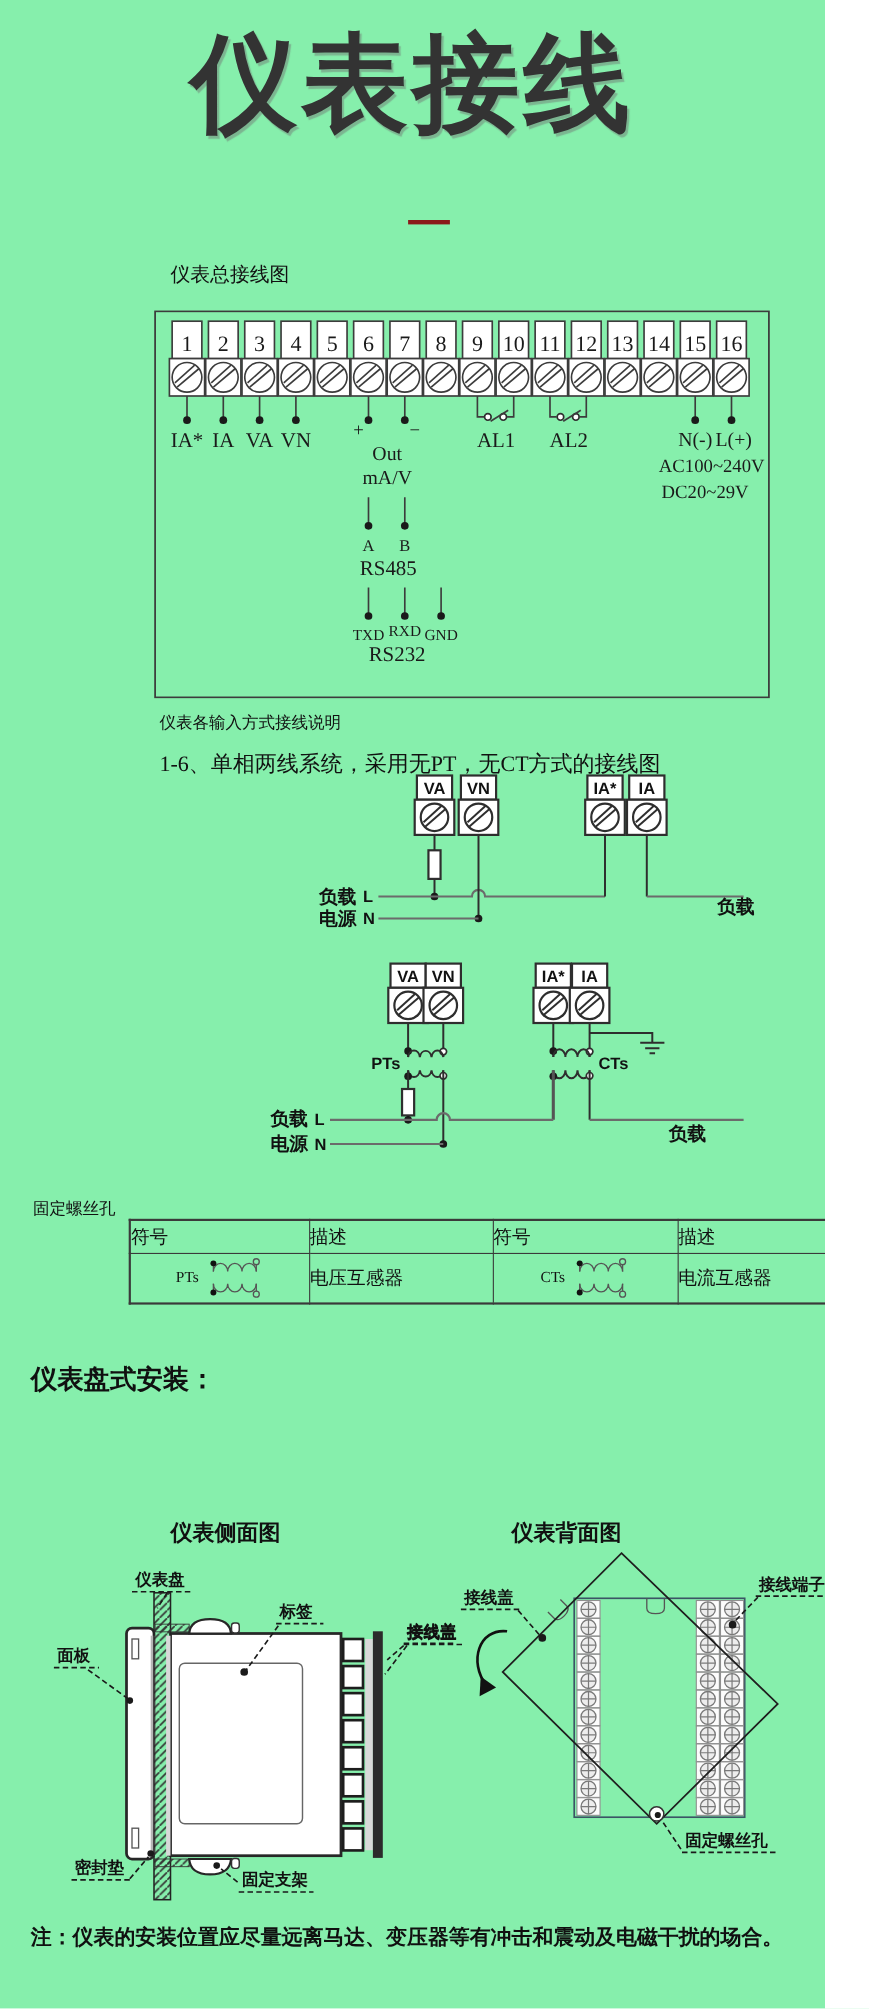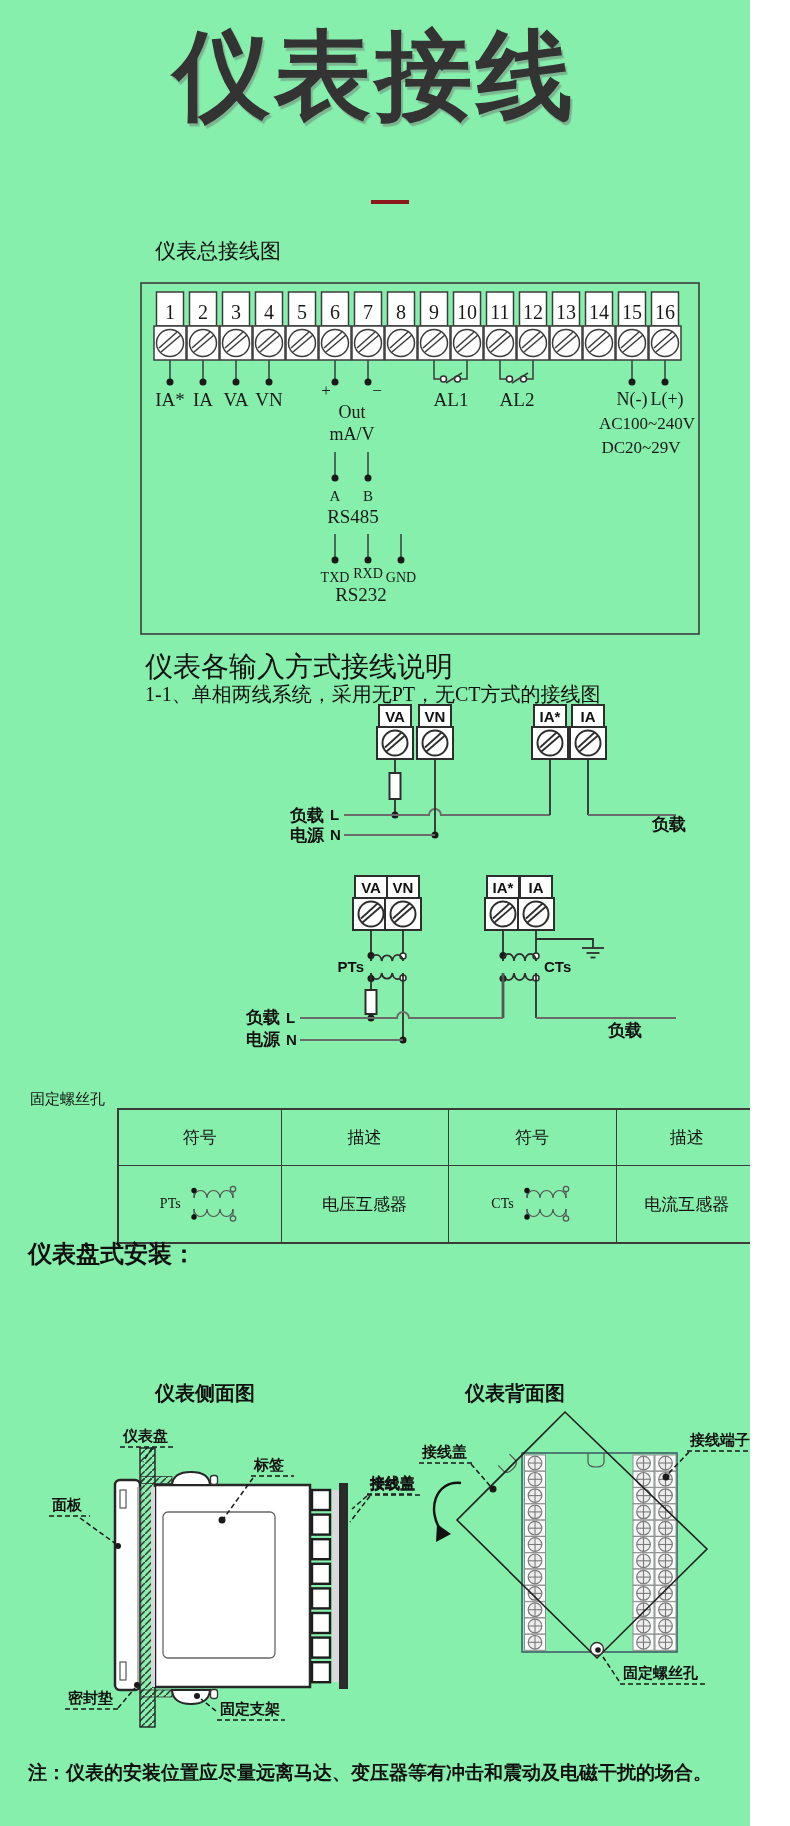--- a/index.html
+++ b/index.html
@@ -3,43 +3,43 @@
 <meta charset="utf-8">
 <style>
   html,body{margin:0;padding:0;background:#fff;}
   #page{position:relative;width:750px;height:1826px;background:#86efac;overflow:hidden;
         font-family:"Liberation Sans",sans-serif;color:#222;}
   .abs{position:absolute;}
   .main-title{left:0;right:0;top:16px;text-align:center;font-size:97px;line-height:120px;
     font-weight:900;color:#333;letter-spacing:4px;text-shadow:2px 3px 1px rgba(110,110,110,.45);}
   .title-divider{left:371px;top:200px;width:38px;height:4px;background:#8b1a1a;}
   .serifh{font-family:"Liberation Serif",serif;color:#111;}
-  .h1d{left:155px;top:237px;font-size:21px;}
-  .h2d{left:145px;top:648px;font-size:28px;}
+  .h1d{left:155px;top:237px;font-size:18px;}
+  .h2d{left:145px;top:648px;font-size:15px;}
   .m1t{left:145px;top:681px;font-size:20px;}
   .m2t{left:145px;top:844px;font-size:20px;}
   .symcap{left:30px;top:1090px;font-size:15px;}
   .symtable{left:117px;top:1108px;width:640px;border-collapse:collapse;
     font-family:"Liberation Serif",serif;font-size:17px;color:#111;
     border:2px solid #3a3a3a;table-layout:fixed;}
-  .symtable td,.symtable th{border:1.4px solid #3a3a3a;text-align:center;vertical-align:middle;
-    font-weight:normal;padding:16px;}
+  .symtable td,.symtable th{border:1.4px solid #3a3a3a;text-align:left;vertical-align:middle;
+    font-weight:normal;padding:0;}
   .symtable .hrow{height:30px;}
   .symtable .r1{height:36px;}
   .symtable .r2{height:46px;}
   .symcell{display:flex;align-items:center;justify-content:center;gap:6px;}
   .symcell .cname{font-size:14px;font-family:"Liberation Serif",serif;}
   .insth{left:28px;top:1238px;font-size:24px;font-weight:700;color:#101010;}
   .instp{left:28px;top:1268px;width:740px;font-size:19.5px;line-height:29px;
     font-weight:600;color:#161616;text-indent:2em;text-align:justify;}
   .cap-side{left:100px;top:1380px;width:210px;text-align:center;font-size:20px;font-weight:700;
     font-family:Liberation Mono, monospace;color:#111;}
   .cap-back{left:410px;top:1380px;width:210px;text-align:center;font-size:20px;font-weight:700;
     font-family:"Liberation Serif",serif;color:#111;}
-  .noteline{left:28px;top:1748px;width:750px;font-size:19px;font-weight:700;color:#101010;margin-top:12px;}
+  .noteline{left:28px;top:1748px;width:750px;font-size:19px;font-weight:700;color:#101010;}
   svg text{font-family:"Liberation Serif",serif;fill:#1a1a1a;}
   svg text.blabel{font-family:"Liberation Sans",sans-serif;font-weight:700;fill:#111;}
   .box{fill:#fff;stroke:#3c3c3c;stroke-width:1.5;}
   .box2{fill:#fff;stroke:#2e2e2e;stroke-width:2;}
   .wire{stroke:#3c3c3c;stroke-width:1.5;fill:none;}
   .wire2{stroke:#2e2e2e;stroke-width:1.8;fill:none;}
   .lnline{stroke:#6b6b6b;stroke-width:2;fill:none;}
   .thick{stroke:#555;stroke-width:2.8;fill:none;}
   .dot{fill:#1a1a1a;stroke:none;}
   .oc{fill:#fff;stroke:#2e2e2e;stroke-width:1.5;}
@@ -194,21 +194,21 @@
       <line x1="525" y1="78" x2="525" y2="100" class="wire"></line>
         <circle cx="525" cy="100" r="3.5" class="dot"></circle>
       <text x="492" y="123" font-size="18" text-anchor="middle">N(-)</text>
       <text x="527" y="123" font-size="18" text-anchor="middle">L(+)</text>
       <text x="507" y="147" font-size="17" text-anchor="middle">AC100~240V</text>
       <text x="501" y="171" font-size="17" text-anchor="middle">DC20~29V</text>
     </g>
   </svg>
 
   <div class="abs serifh h2d">仪表各输入方式接线说明</div>
-  <div class="abs serifh m1t">1-1、单相两线系统，采用无PT，无CT方式的接线图</div>
+  <div class="abs serifh m1t">1-6、单相两线系统，采用无PT，无CT方式的接线图</div>
 
   <svg class="abs" style="left:220px;top:703px" width="470" height="140" viewBox="0 0 470 140">
     <g>
       <use href="#tcell2" x="175" y="40"></use>
         <use href="#tcell2" x="215" y="40"></use>
       <use href="#tcell2" x="330" y="40"></use>
         <use href="#tcell2" x="368" y="40"></use>
       <text x="175" y="19" font-size="15" text-anchor="middle" class="blabel">VA</text>
       <text x="215" y="19" font-size="15" text-anchor="middle" class="blabel">VN</text>
       <text x="330" y="19" font-size="15" text-anchor="middle" class="blabel">IA*</text>

